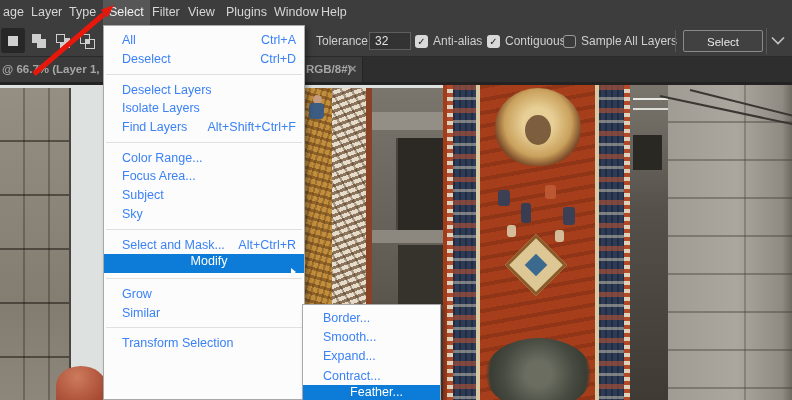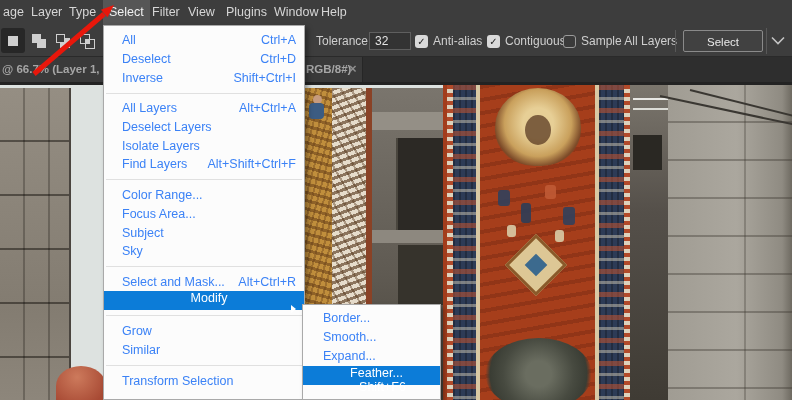--- a/index.html
+++ b/index.html
@@ -220,29 +220,21 @@
 
   <div id="select-menu" class="menu-panel">
       <div class="mi">
         <span class="mi-label">All</span>
         <span class="mi-sc">Ctrl+A</span>
       </div>
       <div class="mi">
         <span class="mi-label">Deselect</span>
         <span class="mi-sc">Ctrl+D</span>
       </div>
-      <div class="mi">
-        <span class="mi-label">Inverse</span>
-        <span class="mi-sc">Shift+Ctrl+I</span>
-      </div>
-      <div class="msep"></div>
-      <div class="mi">
-        <span class="mi-label">All Layers</span>
-        <span class="mi-sc">Alt+Ctrl+A</span>
-      </div>
+      <div class="msep"></div>
       <div class="mi">
         <span class="mi-label">Deselect Layers</span>
       </div>
       <div class="mi">
         <span class="mi-label">Isolate Layers</span>
       </div>
       <div class="mi">
         <span class="mi-label">Find Layers</span>
         <span class="mi-sc">Alt+Shift+Ctrl+F</span>
       </div>
@@ -283,20 +275,23 @@
 
   <div id="modify-submenu" class="menu-panel">
       <div class="mi">
         <span class="mi-label">Border...</span>
       </div>
       <div class="mi">
         <span class="mi-label">Smooth...</span>
       </div>
       <div class="mi">
         <span class="mi-label">Expand...</span>
+      </div>
+      <div class="mi">
+        <span class="mi-label">Contract...</span>
       </div>
       <div class="mi hl">
         <span class="mi-label">Feather...</span>
         <span class="mi-sc">Shift+F6</span>
       </div>
     </div>
 
   <svg id="annot" width="792" height="400">
     <line x1="34" y1="74" x2="104" y2="14" stroke="#e8170b" stroke-width="5"></line>
     <polygon points="114,5 107.5,17.3 100.9,9.7" fill="#e8170b"></polygon>

